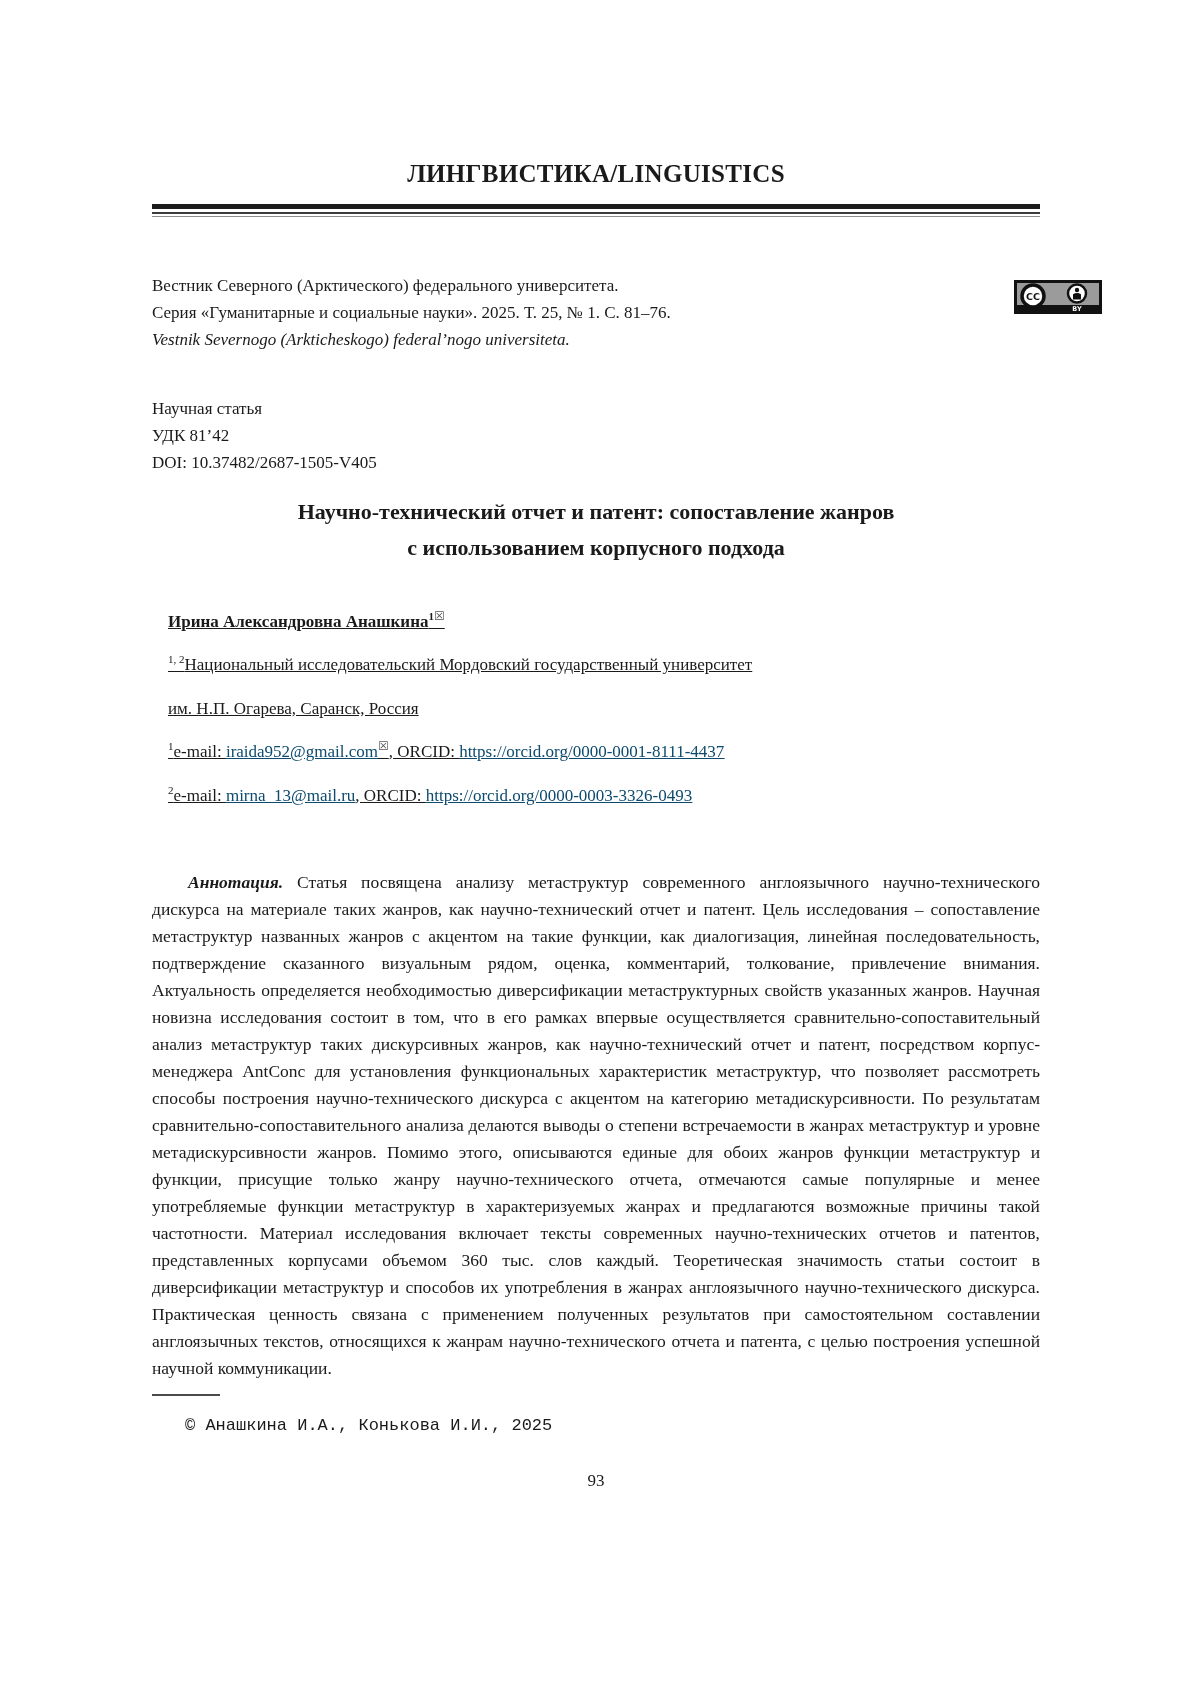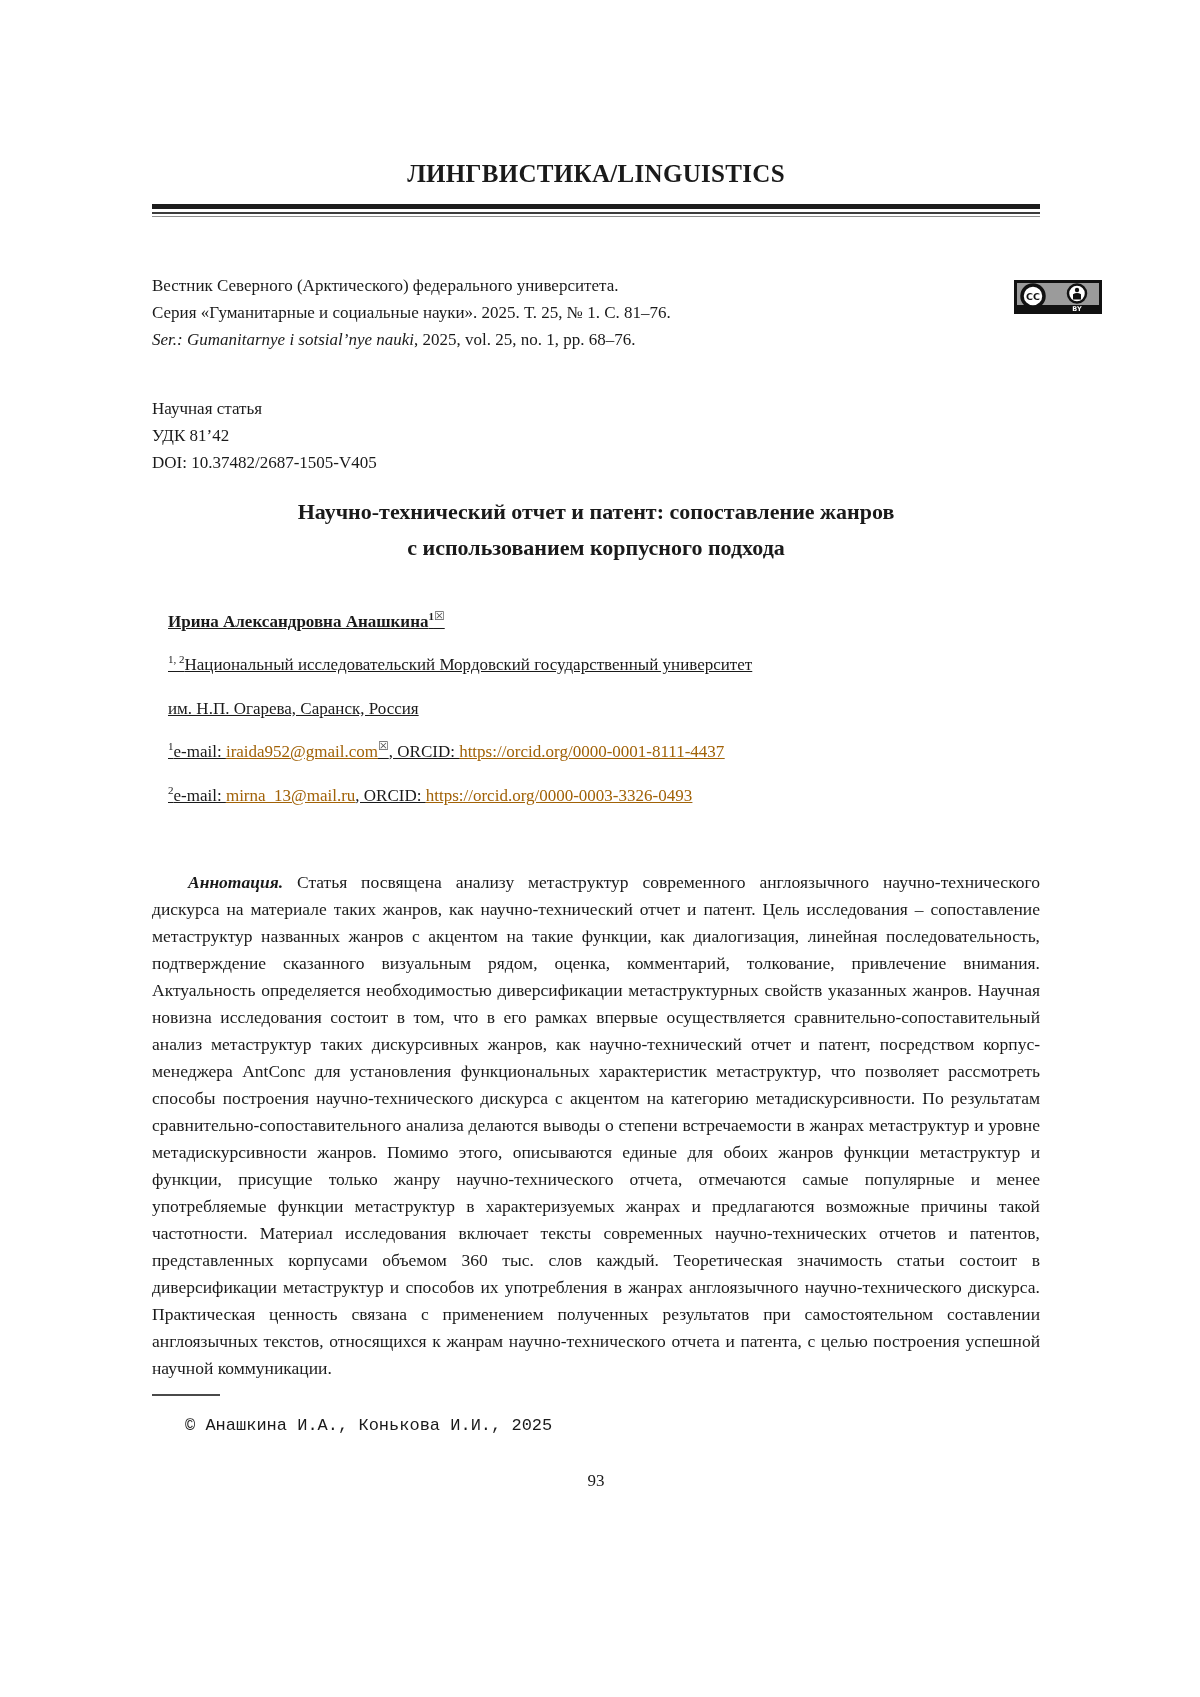--- a/index.html
+++ b/index.html
@@ -45,21 +45,21 @@
   }
 
   .authors { margin-top: 42px; }
   .authors p { margin: 16px; font-size: 17px; line-height: 27.5px; text-decoration: underline; }
   .author-name { font-weight: bold; }
   .sup { font-size: 11px; vertical-align: super; line-height: 0; }
   .env {
     font-size: 12px; vertical-align: super; line-height: 0;
     font-family: "DejaVu Sans", sans-serif; color: #555; font-weight: normal;
   }
-  .link { color: #a16207; text-decoration: underline; cursor: pointer; }
+  .link { color: #0c4a6e; text-decoration: underline; cursor: pointer; }
 
   .abstract {
     margin: 60px 0 0 0;
     font-size: 17.5px;
     line-height: 27px;
     text-align: justify;
     text-indent: 36px;
   }
   .abstract-label { font-weight: bold; font-style: italic; }
 
@@ -74,21 +74,21 @@
 
   <h1 class="section-header">ЛИНГВИСТИКА/LINGUISTICS</h1>
   <div class="rule rule-thick"></div>
   <div class="rule rule-mid"></div>
   <div class="rule rule-thin"></div>
 
   <div class="citation-row">
     <div class="citation">
       <p>Вестник Северного (Арктического) федерального университета.</p>
       <p>Серия «Гуманитарные и социальные науки». 2025. Т. 25, № 1. С. 81–76.</p>
-      <p><span class="it">Ser.: Gumanitarnye i sotsial’nye nauki</span><span>, 2025, vol. 25, no. 1, pp. 68–76.</span></p>
+      <p class="it">Vestnik Severnogo (Arkticheskogo) federal’nogo universiteta.</p>
     </div>
     <div class="cc-badge">
       <svg width="88" height="34" viewBox="0 0 88 34">
         <rect x="1.5" y="1.5" width="85" height="31" fill="#9b9b9b" stroke="#111111" stroke-width="3"></rect>
         <rect x="3" y="25" width="82" height="6" fill="#111111"></rect>
         <circle cx="19" cy="16" r="11" fill="#ffffff" stroke="#111111" stroke-width="3.5"></circle>
         <text x="19" y="19.8" text-anchor="middle" font-family="DejaVu Sans, sans-serif" font-size="9.5" font-weight="bold" fill="#111111">CC</text>
         <circle cx="63" cy="13.5" r="9" fill="#ffffff" stroke="#111111" stroke-width="2.5"></circle>
         <circle cx="63" cy="10" r="2.2" fill="#111111"></circle>
         <path d="M59 19.5 L59 14.2 Q63 12 67 14.2 L67 19.5 Z" fill="#111111"></path>

